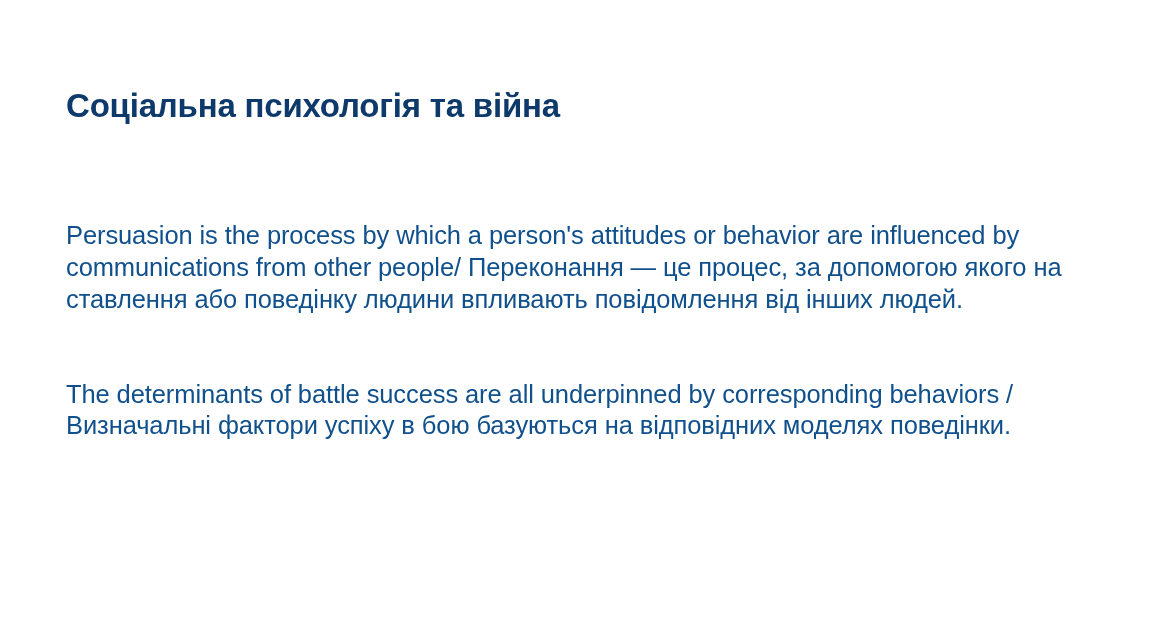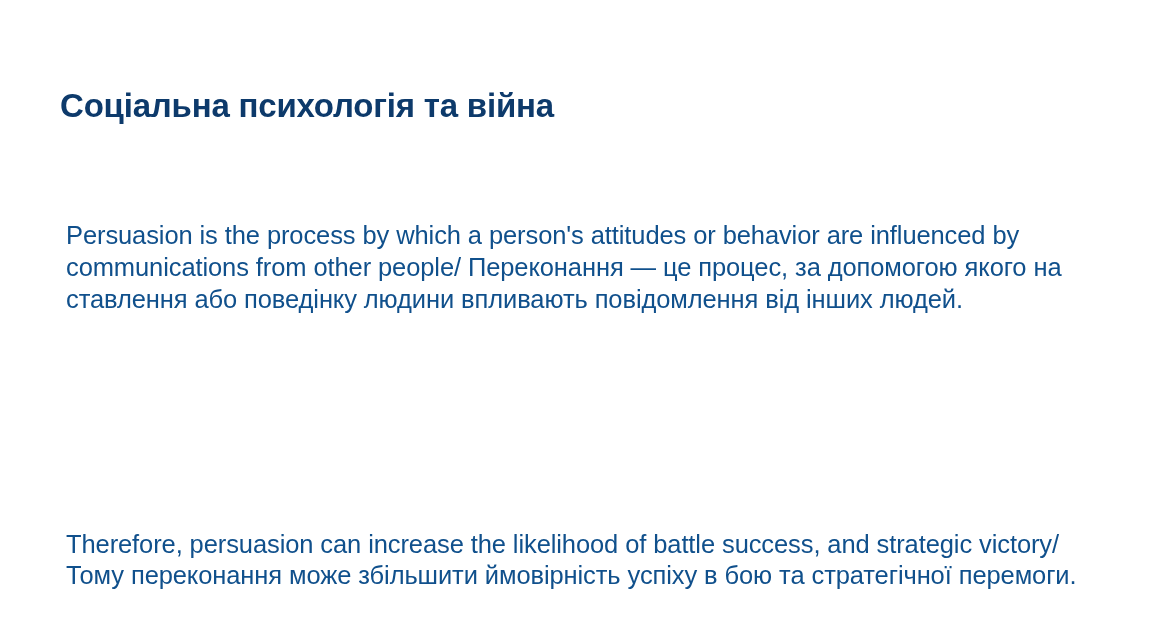--- a/index.html
+++ b/index.html
@@ -16,21 +16,21 @@
   .slide {
     position: relative;
     width: 1156px;
     height: 625px;
     background: #ffffff;
     box-sizing: border-box;
     padding: 0;
   }
   .slide-title {
     position: absolute;
-    left: 60px;
+    left: 66px;
     top: 64px;
     width: 1020px;
     font-size: 33px;
     font-weight: bold;
     color: #0d3a6b;
     letter-spacing: -0.2px;
     line-height: 1.2;
   }
   .body-block {
     position: absolute;
@@ -47,16 +47,16 @@
 </style>
 </head>
 <body>
 
 <div class="slide">
 
   <h1 class="slide-title">Соціальна психологія та війна</h1>
 
   <p class="body-block p1">Persuasion is the process by which a person's attitudes or behavior are influenced by communications from other people/ Переконання — це процес, за допомогою якого на ставлення або поведінку людини впливають повідомлення від інших людей.</p>
 
+  <p class="body-block p2">The determinants of battle success are all underpinned by corresponding behaviors / Визначальні фактори успіху в бою базуються на відповідних моделях поведінки.</p>
 
-  <p class="body-block p3">Therefore, persuasion can increase the likelihood of battle success, and strategic victory/ Тому переконання може збільшити ймовірність успіху в бою та стратегічної перемоги.</p>
 
 </div>
 
 </body></html>

